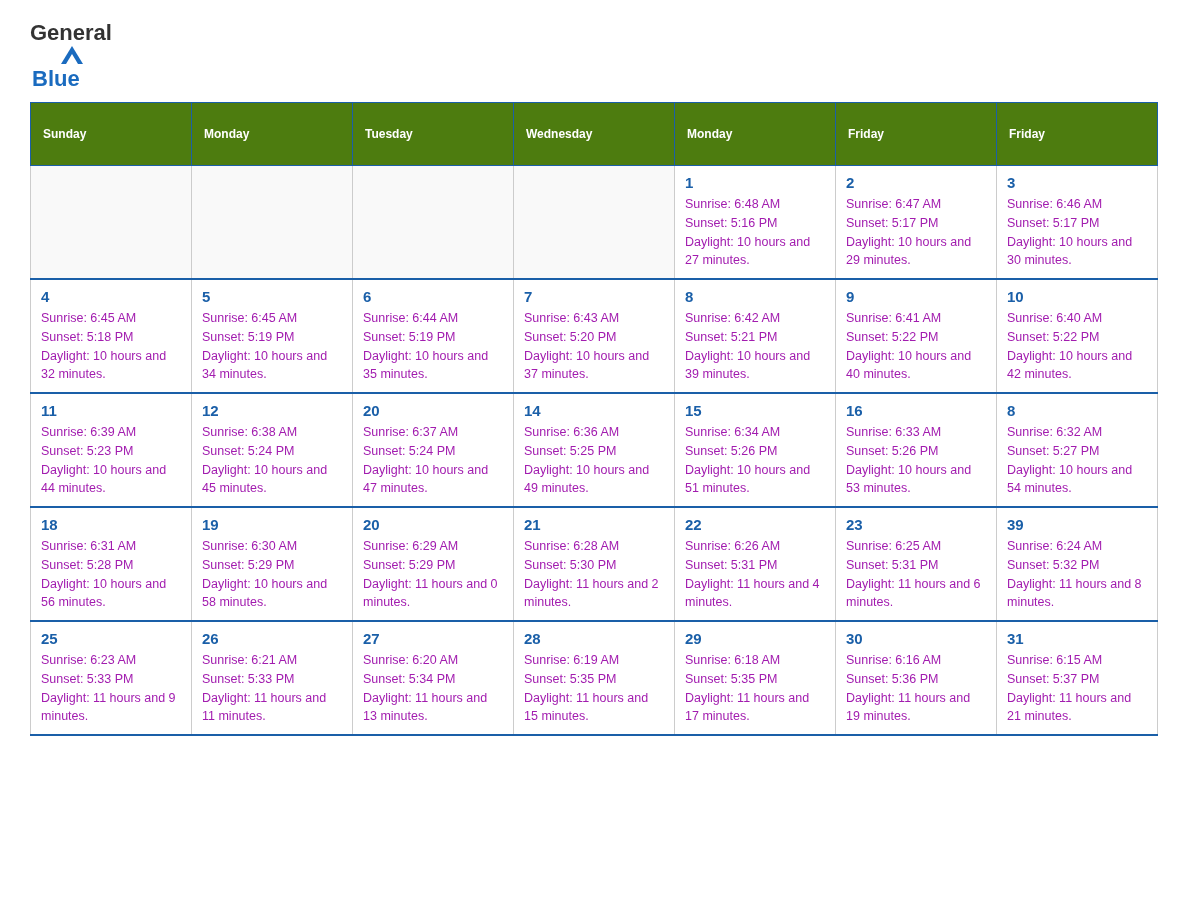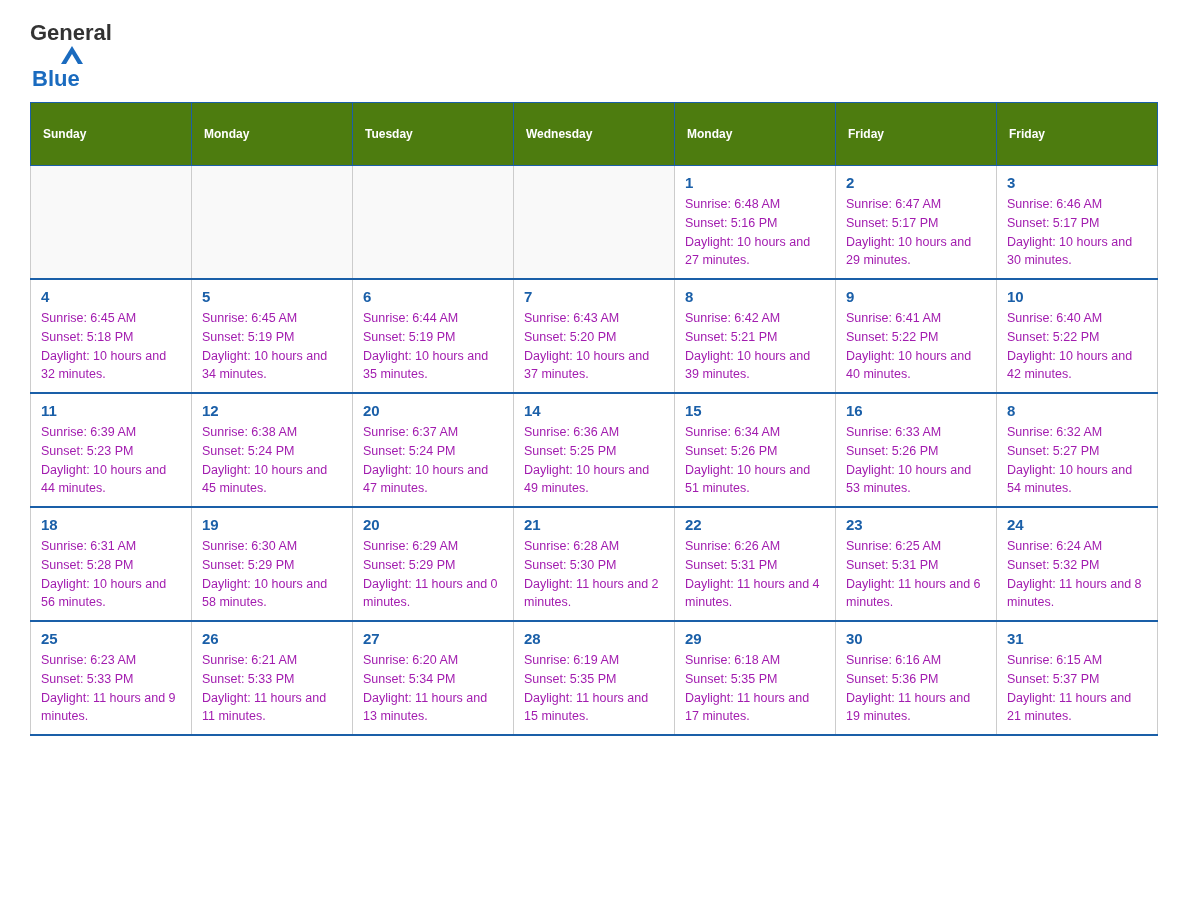--- a/index.html
+++ b/index.html
@@ -271,21 +271,21 @@
           Sunrise: 6:26 AM<br>Sunset: 5:31 PM<br>Daylight: 11 hours and 4 minutes.
         </div>
       </td>
         <td>
         <span class="day-number">23</span>
         <div class="day-info">
           Sunrise: 6:25 AM<br>Sunset: 5:31 PM<br>Daylight: 11 hours and 6 minutes.
         </div>
       </td>
         <td>
-        <span class="day-number">24</span>
+        <span class="day-number">39</span>
         <div class="day-info">
           Sunrise: 6:24 AM<br>Sunset: 5:32 PM<br>Daylight: 11 hours and 8 minutes.
         </div>
       </td>
       </tr>
       <tr>
         <td>
         <span class="day-number">25</span>
         <div class="day-info">
           Sunrise: 6:23 AM<br>Sunset: 5:33 PM<br>Daylight: 11 hours and 9 minutes.

